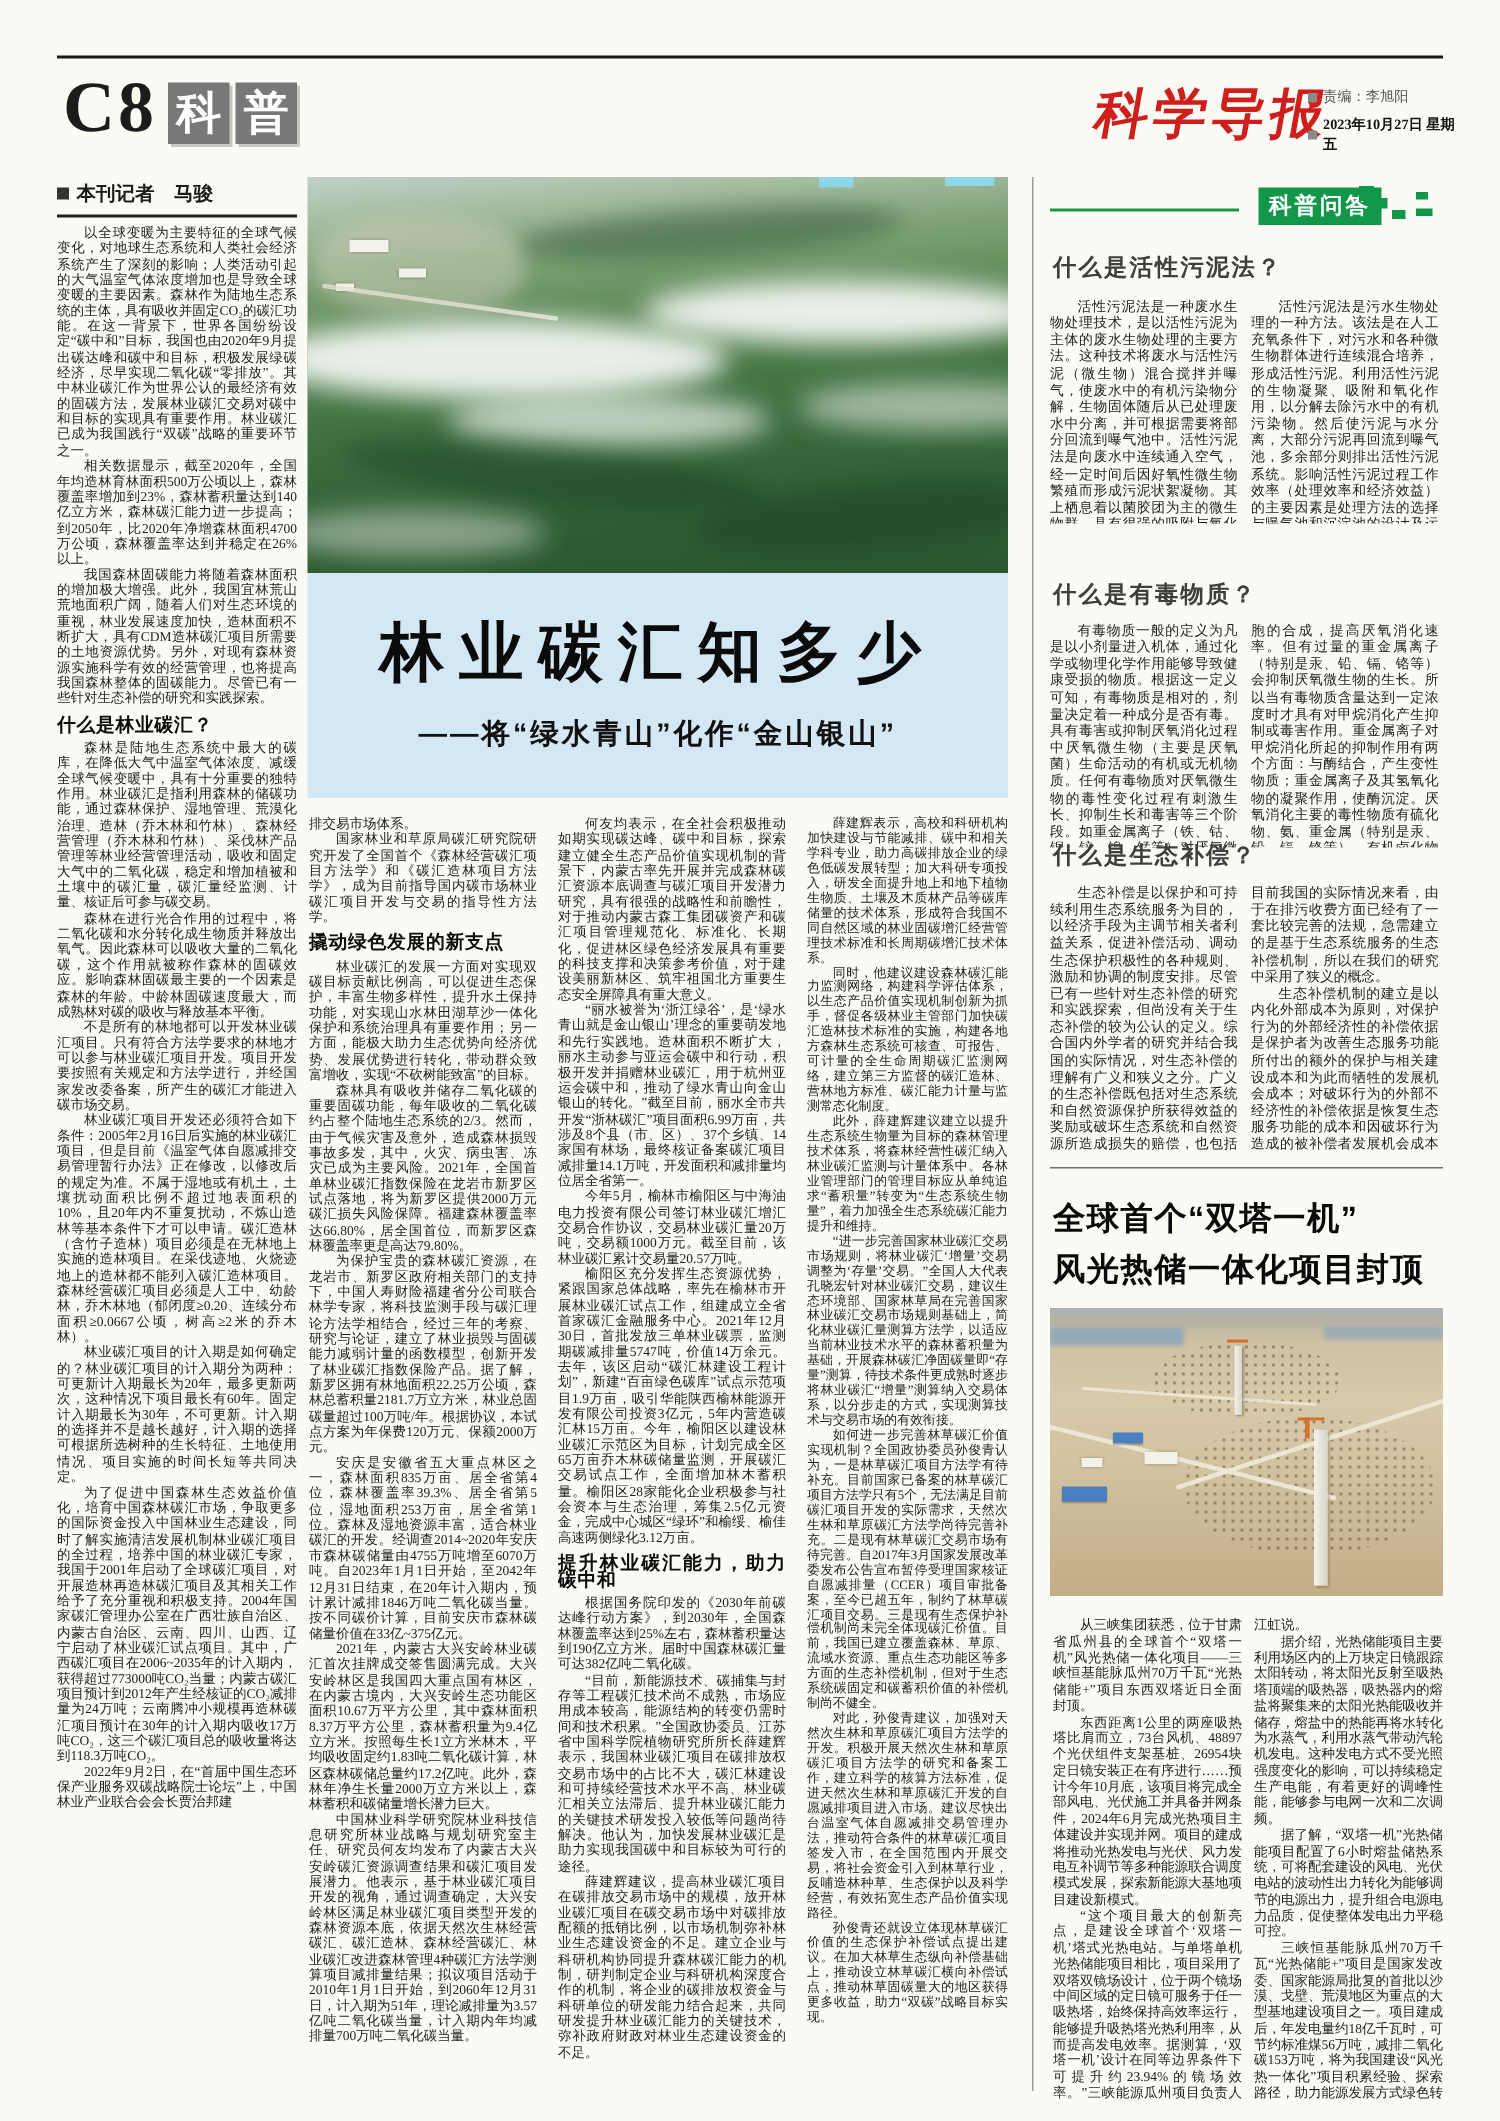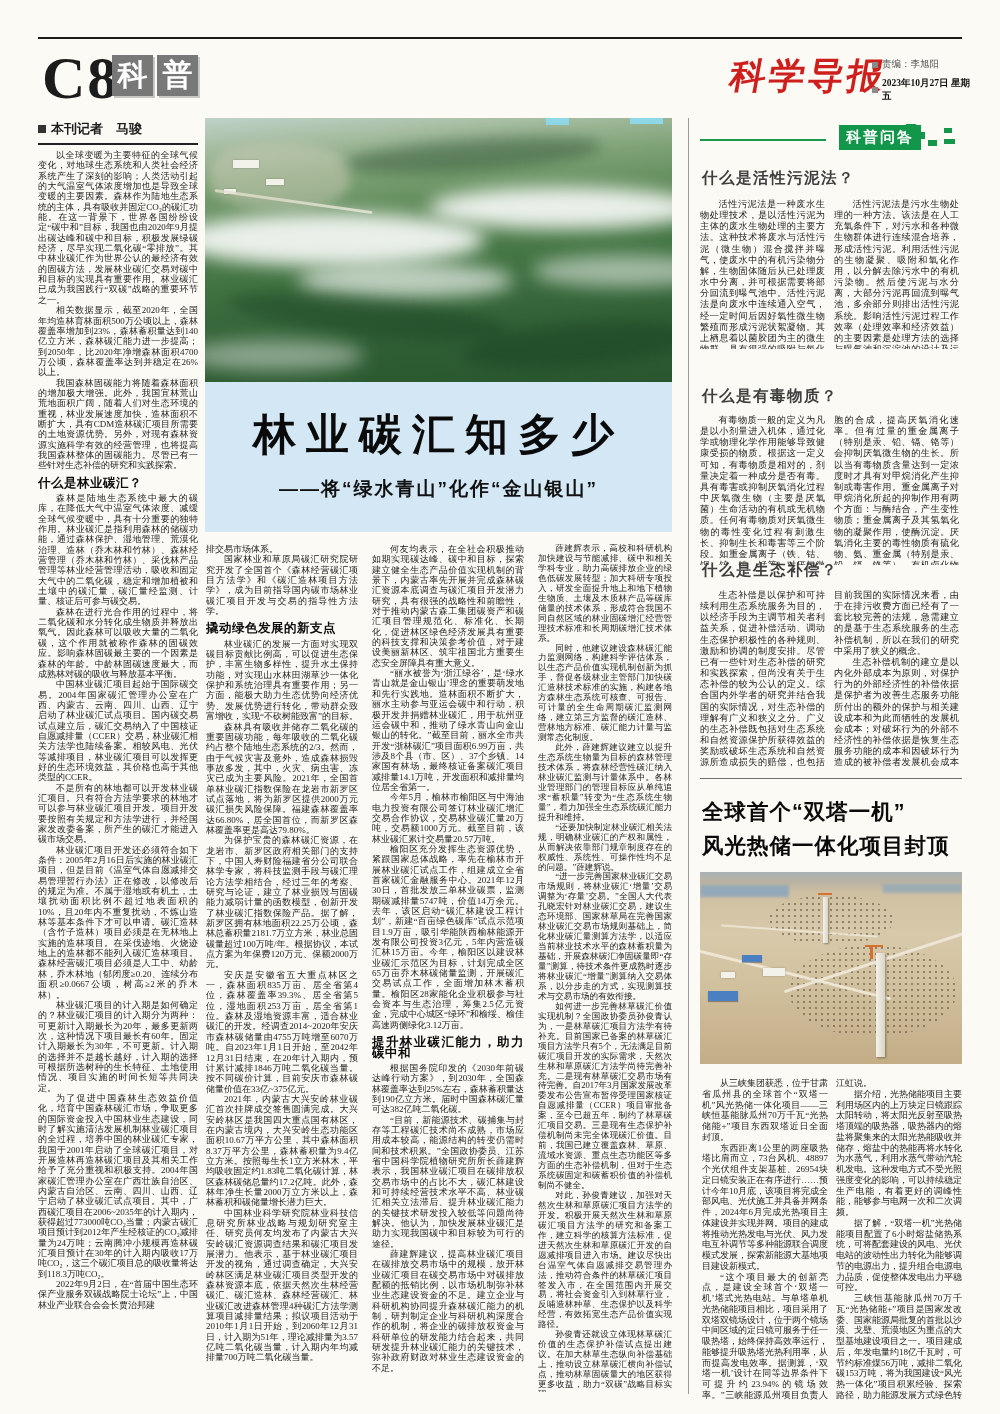--- a/index.html
+++ b/index.html
@@ -1,21 +1,21 @@
 <!DOCTYPE html>
 <html><head>
 <meta charset="utf-8">
 <style>
   html,body{margin:0;padding:0;background:#e8e6e0;}
   .page{position:relative;width:1000px;height:1414px;margin:0 auto;background:#fbfaf5;
         font-family:"Liberation Serif","DejaVu Serif",serif;color:#1c1c1c;overflow:hidden;}
   .abs{position:absolute;}
   
   .top-rule{left:38px;top:37px;width:924px;height:2px;background:#1a1a1a;}
-  .page-no{left:42px;top:44px;font-size:60px;font-weight:bold;font-family:"Liberation Serif",serif;letter-spacing:2px;}
+  .page-no{left:42px;top:44px;font-size:48px;font-weight:bold;font-family:"Liberation Serif",serif;letter-spacing:2px;}
   .sec-boxes{left:112px;top:55px;display:flex;gap:4px;}
   .sec-box{width:41px;height:41px;background:#787878;color:#fff;display:flex;align-items:center;justify-content:center;
            font-family:"Liberation Sans","DejaVu Sans",sans-serif;font-size:30px;font-weight:bold;box-shadow:2px 2px 0 #c9c7c2;}
   .masthead{left:730px;top:52px;font-size:36px;font-weight:900;color:#cf1f1c;transform:skewX(-10deg);
             font-family:"Liberation Serif",serif;letter-spacing:3px;}
   .pub-info{left:872px;top:58px;width:100px;font-family:Liberation Serif, serif;}
   .pub-line{display:flex;align-items:center;gap:4px;margin-bottom:6px;}
   .sq{display:inline-block;width:6px;height:6px;background:#8a8a8a;flex:0 0 auto;}
   .pub-ed{font-size:9.5px;color:#555;}
   .pub-date{font-size:9.5px;color:#111;font-weight:bold;}
@@ -122,21 +122,20 @@
     <div class="subheadline">——将“绿水青山”化作“金山银山”</div>
   </div>
 
   <div class="col col1">
       <p class="para">以全球变暖为主要特征的全球气候变化，对地球生态系统和人类社会经济系统产生了深刻的影响；人类活动引起的大气温室气体浓度增加也是导致全球变暖的主要因素。森林作为陆地生态系统的主体，具有吸收并固定CO₂的碳汇功能。在这一背景下，世界各国纷纷设定“碳中和”目标，我国也由2020年9月提出碳达峰和碳中和目标，积极发展绿碳经济，尽早实现二氧化碳“零排放”。其中林业碳汇作为世界公认的最经济有效的固碳方法，发展林业碳汇交易对碳中和目标的实现具有重要作用。林业碳汇已成为我国践行“双碳”战略的重要环节之一。</p>
       <p class="para">相关数据显示，截至2020年，全国年均造林育林面积500万公顷以上，森林覆盖率增加到23%，森林蓄积量达到140亿立方米，森林碳汇能力进一步提高；到2050年，比2020年净增森林面积4700万公顷，森林覆盖率达到并稳定在26%以上。</p>
       <p class="para">我国森林固碳能力将随着森林面积的增加极大增强。此外，我国宜林荒山荒地面积广阔，随着人们对生态环境的重视，林业发展速度加快，造林面积不断扩大，具有CDM造林碳汇项目所需要的土地资源优势。另外，对现有森林资源实施科学有效的经营管理，也将提高我国森林整体的固碳能力。尽管已有一些针对生态补偿的研究和实践探索。</p>
       <h3 class="subhead">什么是林业碳汇？</h3>
       <p class="para">森林是陆地生态系统中最大的碳库，在降低大气中温室气体浓度、减缓全球气候变暖中，具有十分重要的独特作用。林业碳汇是指利用森林的储碳功能，通过森林保护、湿地管理、荒漠化治理、造林（乔木林和竹林）、森林经营管理（乔木林和竹林）、采伐林产品管理等林业经营管理活动，吸收和固定大气中的二氧化碳，稳定和增加植被和土壤中的碳汇量，碳汇量经监测、计量、核证后可参与碳交易。</p>
       <p class="para">森林在进行光合作用的过程中，将二氧化碳和水分转化成生物质并释放出氧气。因此森林可以吸收大量的二氧化碳，这个作用就被称作森林的固碳效应。影响森林固碳最主要的一个因素是森林的年龄。中龄林固碳速度最大，而成熟林对碳的吸收与释放基本平衡。</p>
-      <p class="para">中国林业碳汇项目起始于国际碳交易。2004年国家碳汇管理办公室在广西、内蒙古、云南、四川、山西、辽宁启动了林业碳汇试点项目。国内碳交易试点建立后，碳汇交易纳入了中国核证自愿减排量（CCER）交易，林业碳汇相关方法学也陆续备案。相较风电、光伏等减排项目，林业碳汇项目可以发挥更好的生态环境效益，其价格也高于其他类型的CCER。</p>
       <p class="para">不是所有的林地都可以开发林业碳汇项目。只有符合方法学要求的林地才可以参与林业碳汇项目开发。项目开发要按照有关规定和方法学进行，并经国家发改委备案，所产生的碳汇才能进入碳市场交易。</p>
       <p class="para">林业碳汇项目开发还必须符合如下条件：2005年2月16日后实施的林业碳汇项目，但是目前《温室气体自愿减排交易管理暂行办法》正在修改，以修改后的规定为准。不属于湿地或有机土，土壤扰动面积比例不超过地表面积的10%，且20年内不重复扰动，不炼山造林等基本条件下才可以申请。碳汇造林（含竹子造林）项目必须是在无林地上实施的造林项目。在采伐迹地、火烧迹地上的造林都不能列入碳汇造林项目。森林经营碳汇项目必须是人工中、幼龄林，乔木林地（郁闭度≥0.20、连续分布面积≥0.0667公顷，树高≥2米的乔木林）。</p>
       <p class="para">林业碳汇项目的计入期是如何确定的？林业碳汇项目的计入期分为两种：可更新计入期最长为20年，最多更新两次，这种情况下项目最长有60年。固定计入期最长为30年，不可更新。计入期的选择并不是越长越好，计入期的选择可根据所选树种的生长特征、土地使用情况、项目实施的时间长短等共同决定。</p>
       <p class="para">为了促进中国森林生态效益价值化，培育中国森林碳汇市场，争取更多的国际资金投入中国林业生态建设，同时了解实施清洁发展机制林业碳汇项目的全过程，培养中国的林业碳汇专家，我国于2001年启动了全球碳汇项目，对开展造林再造林碳汇项目及其相关工作给予了充分重视和积极支持。2004年国家碳汇管理办公室在广西壮族自治区、内蒙古自治区、云南、四川、山西、辽宁启动了林业碳汇试点项目。其中，广西碳汇项目在2006~2035年的计入期内，获得超过773000吨CO₂当量；内蒙古碳汇项目预计到2012年产生经核证的CO₂减排量为24万吨；云南腾冲小规模再造林碳汇项目预计在30年的计入期内吸收17万吨CO₂，这三个碳汇项目总的吸收量将达到118.3万吨CO₂。</p>
       <p class="para">2022年9月2日，在“首届中国生态环保产业服务双碳战略院士论坛”上，中国林业产业联合会会长贾治邦建</p>
     </div>
   <div class="col col2">
       <p class="para cont">排交易市场体系。</p>
       <p class="para">国家林业和草原局碳汇研究院研究开发了全国首个《森林经营碳汇项目方法学》和《碳汇造林项目方法学》，成为目前指导国内碳市场林业碳汇项目开发与交易的指导性方法学。</p>
       <h3 class="subhead">撬动绿色发展的新支点</h3>
@@ -154,21 +153,20 @@
       <p class="para">榆阳区充分发挥生态资源优势，紧跟国家总体战略，率先在榆林市开展林业碳汇试点工作，组建成立全省首家碳汇金融服务中心。2021年12月30日，首批发放三单林业碳票，监测期碳减排量5747吨，价值14万余元。去年，该区启动“碳汇林建设工程计划”，新建“百亩绿色碳库”试点示范项目1.9万亩，吸引华能陕西榆林能源开发有限公司投资3亿元，5年内营造碳汇林15万亩。今年，榆阳区以建设林业碳汇示范区为目标，计划完成全区65万亩乔木林碳储量监测，开展碳汇交易试点工作，全面增加林木蓄积量。榆阳区28家能化企业积极参与社会资本与生态治理，筹集2.5亿元资金，完成中心城区“绿环”和榆绥、榆佳高速两侧绿化3.12万亩。</p>
       <h3 class="subhead">提升林业碳汇能力，助力碳中和</h3>
       <p class="para">根据国务院印发的《2030年前碳达峰行动方案》，到2030年，全国森林覆盖率达到25%左右，森林蓄积量达到190亿立方米。届时中国森林碳汇量可达382亿吨二氧化碳。</p>
       <p class="para">“目前，新能源技术、碳捕集与封存等工程碳汇技术尚不成熟，市场应用成本较高，能源结构的转变仍需时间和技术积累。”全国政协委员、江苏省中国科学院植物研究所所长薛建辉表示，我国林业碳汇项目在碳排放权交易市场中的占比不大，碳汇林建设和可持续经营技术水平不高、林业碳汇相关立法滞后、提升林业碳汇能力的关键技术研发投入较低等问题尚待解决。他认为，加快发展林业碳汇是助力实现我国碳中和目标较为可行的途径。</p>
       <p class="para">薛建辉建议，提高林业碳汇项目在碳排放交易市场中的规模，放开林业碳汇项目在碳交易市场中对碳排放配额的抵销比例，以市场机制弥补林业生态建设资金的不足。建立企业与科研机构协同提升森林碳汇能力的机制，研判制定企业与科研机构深度合作的机制，将企业的碳排放权资金与科研单位的研发能力结合起来，共同研发提升林业碳汇能力的关键技术，弥补政府财政对林业生态建设资金的不足。</p>
     </div>
   <div class="col col4">
       <p class="para">薛建辉表示，高校和科研机构加快建设与节能减排、碳中和相关学科专业，助力高碳排放企业的绿色低碳发展转型；加大科研专项投入，研发全面提升地上和地下植物生物质、土壤及木质林产品等碳库储量的技术体系，形成符合我国不同自然区域的林业固碳增汇经营管理技术标准和长周期碳增汇技术体系。</p>
       <p class="para">同时，他建议建设森林碳汇能力监测网络，构建科学评估体系，以生态产品价值实现机制创新为抓手，督促各级林业主管部门加快碳汇造林技术标准的实施，构建各地方森林生态系统可核查、可报告、可计量的全生命周期碳汇监测网络，建立第三方监督的碳汇造林、营林地方标准、碳汇能力计量与监测常态化制度。</p>
       <p class="para">此外，薛建辉建议建立以提升生态系统生物量为目标的森林管理技术体系，将森林经营性碳汇纳入林业碳汇监测与计量体系中。各林业管理部门的管理目标应从单纯追求“蓄积量”转变为“生态系统生物量”，着力加强全生态系统碳汇能力提升和维持。</p>
-      <p class="para">“还要加快制定林业碳汇相关法规，明确林业碳汇的产权和属性，从而解决依靠部门规章制度存在的权威性、系统性、可操作性均不足的问题。”薛建辉说。</p>
       <p class="para">“进一步完善国家林业碳汇交易市场规则，将林业碳汇‘增量’交易调整为‘存量’交易。”全国人大代表孔晓宏针对林业碳汇交易，建议生态环境部、国家林草局在完善国家林业碳汇交易市场规则基础上，简化林业碳汇量测算方法学，以适应当前林业技术水平的森林蓄积量为基础，开展森林碳汇净固碳量即“存量”测算，待技术条件更成熟时逐步将林业碳汇“增量”测算纳入交易体系，以分步走的方式，实现测算技术与交易市场的有效衔接。</p>
       <p class="para">如何进一步完善林草碳汇价值实现机制？全国政协委员孙俊青认为，一是林草碳汇项目方法学有待补充。目前国家已备案的林草碳汇项目方法学只有5个，无法满足目前碳汇项目开发的实际需求，天然次生林和草原碳汇方法学尚待完善补充。二是现有林草碳汇交易市场有待完善。自2017年3月国家发展改革委发布公告宣布暂停受理国家核证自愿减排量（CCER）项目审批备案，至今已超五年，制约了林草碳汇项目交易。三是现有生态保护补偿机制尚未完全体现碳汇价值。目前，我国已建立覆盖森林、草原、流域水资源、重点生态功能区等多方面的生态补偿机制，但对于生态系统碳固定和碳蓄积价值的补偿机制尚不健全。</p>
       <p class="para">对此，孙俊青建议，加强对天然次生林和草原碳汇项目方法学的开发。积极开展天然次生林和草原碳汇项目方法学的研究和备案工作，建立科学的核算方法标准，促进天然次生林和草原碳汇开发的自愿减排项目进入市场。建议尽快出台温室气体自愿减排交易管理办法，推动符合条件的林草碳汇项目签发入市，在全国范围内开展交易，将社会资金引入到林草行业，反哺造林种草、生态保护以及科学经营，有效拓宽生态产品价值实现路径。</p>
       <p class="para">孙俊青还就设立体现林草碳汇价值的生态保护补偿试点提出建议。在加大林草生态纵向补偿基础上，推动设立林草碳汇横向补偿试点，推动林草固碳量大的地区获得更多收益，助力“双碳”战略目标实现。</p>
     </div>
 
   <div class="abs vdiv"></div>
 
   <div class="abs qa-line"></div>
   <div class="abs qa-badge">科普问答</div>

